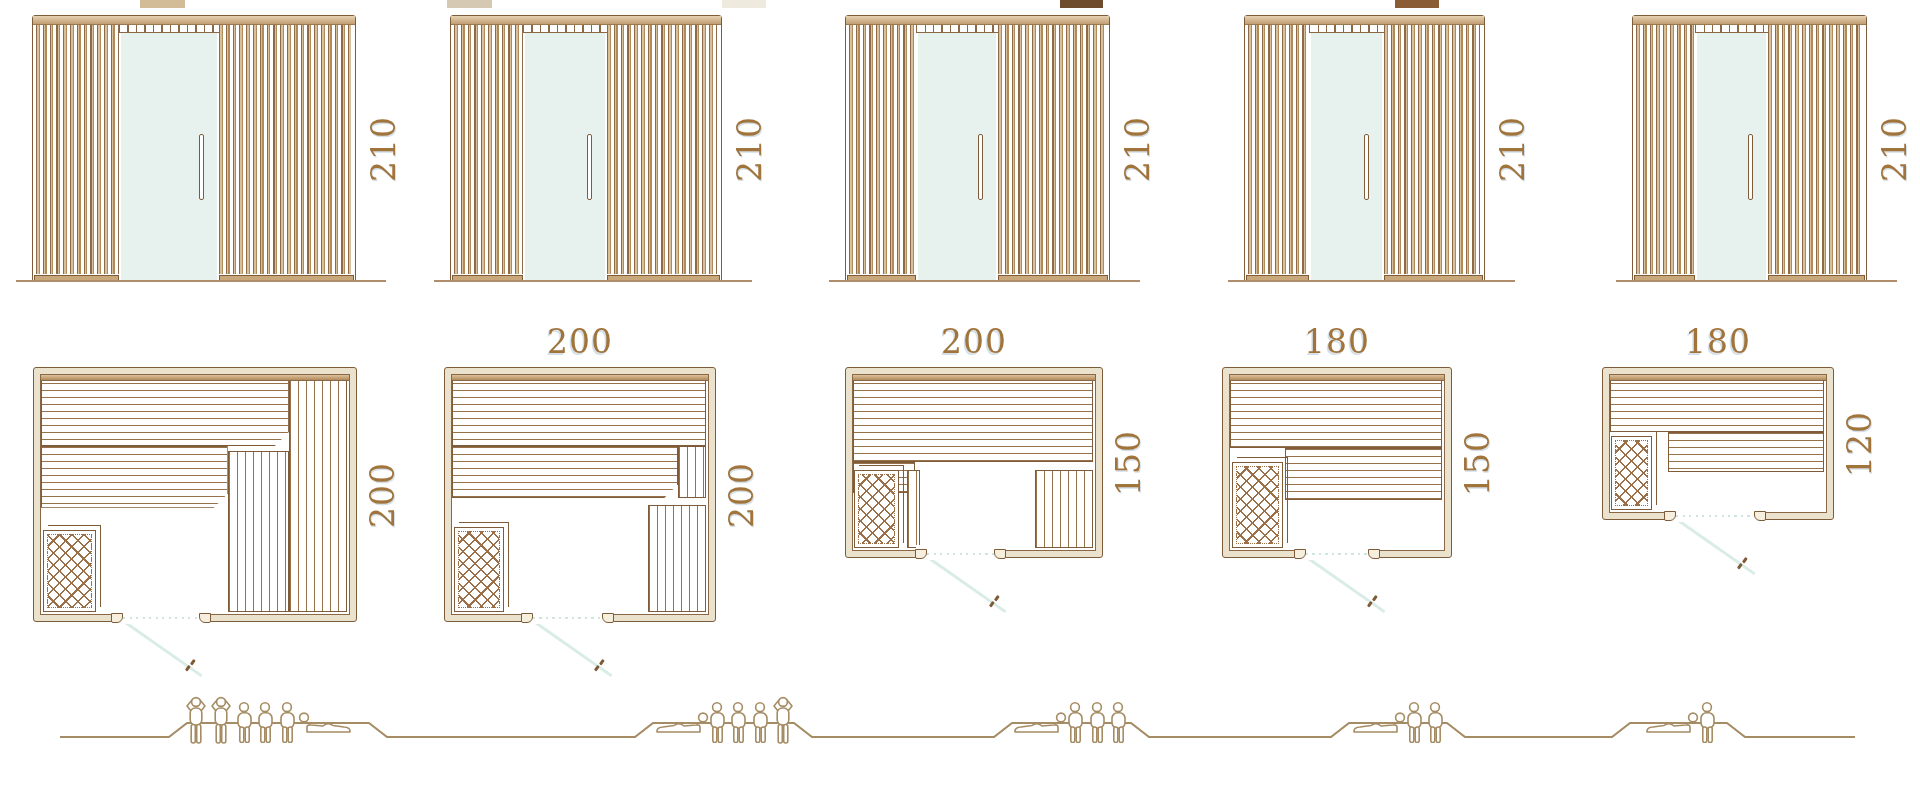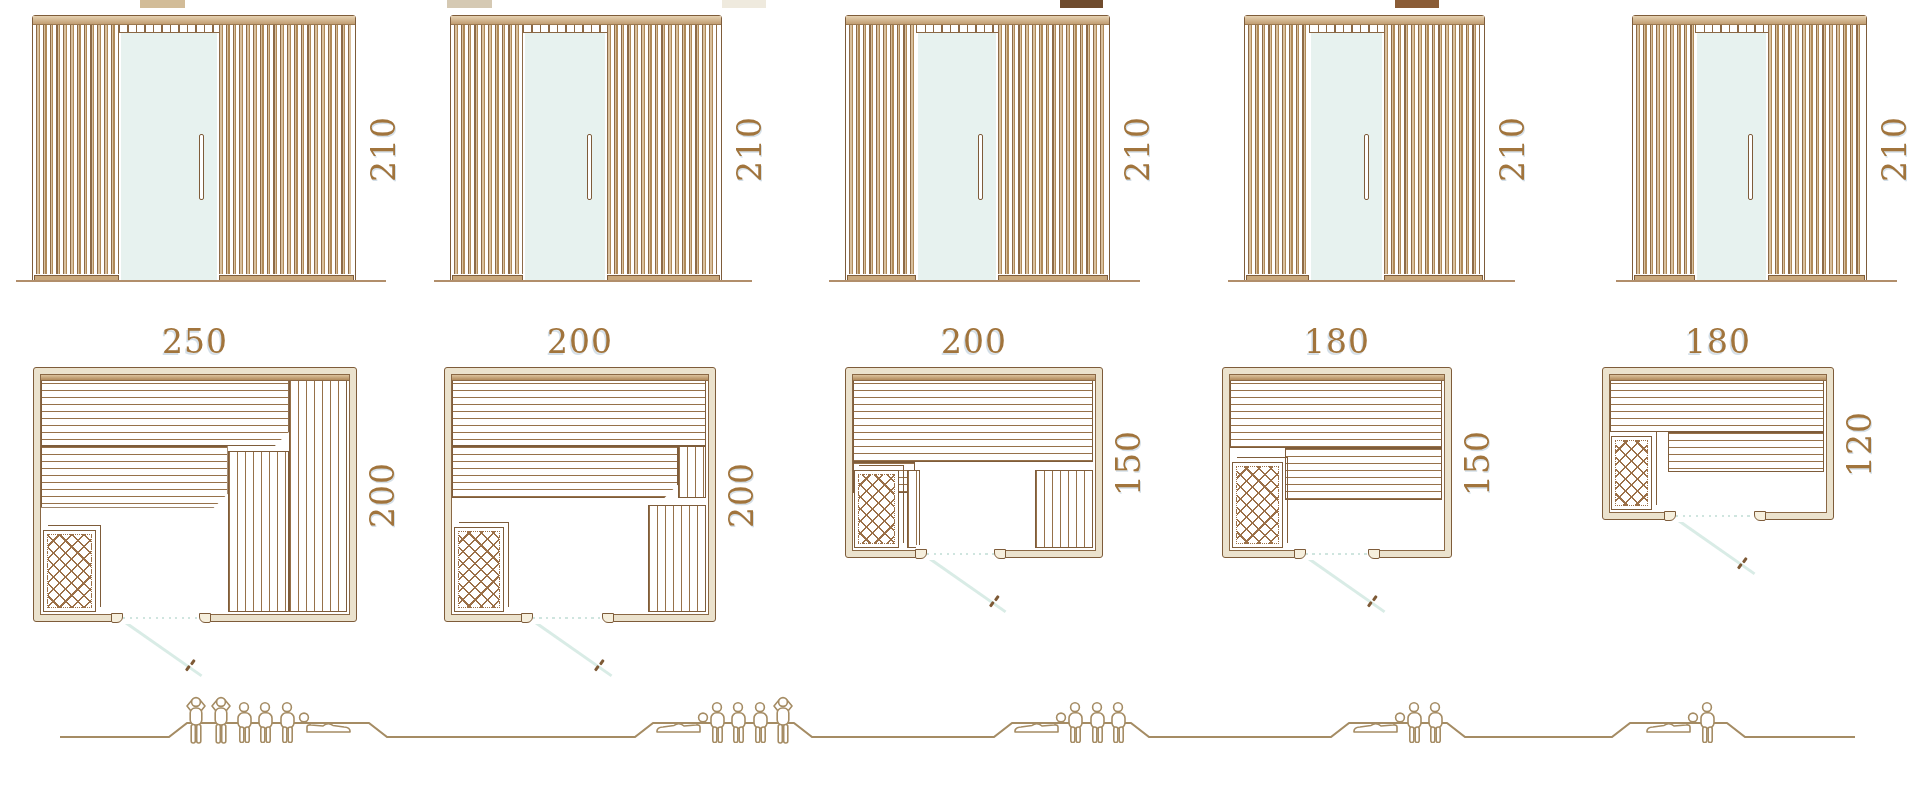--- a/index.html
+++ b/index.html
@@ -101,21 +101,20 @@
       </div>
       <div class="opening" style="left: 78.4px; top: 241px; width: 97.9px; height: 15px;">
         <div class="cap" style="left: -1px; border-radius: 0px 0px 6px 2px;"></div>
         <div class="cap" style="right: -1px; border-radius: 0px 0px 2px 6px;"></div>
         <div class="dotline" style="left: 11px; right: 11px;"></div>
       </div>
       <div class="swing" style="left: 89.4px; top: 251px; width: 97px; height: 2.6px;"></div>
       <div class="dash" style="left: 150.9px; top: 298.5px;"></div>
       <div class="dash" style="left: 155.9px; top: 292.5px;"></div>
     </div>
-    <div class="dim dim-top" style="left: 33px; top: 322px; width: 324px;">250</div>
     <div class="dim dim-side" style="left: 361px; top: 438.5px; height: 112px;">200</div>
     <div class="swatch" style="left: 447px; width: 45px; background: rgb(213, 201, 179);"></div>
     <div class="elev" style="left: 450px; top: 15px; width: 272px; height: 267px;">
       <div class="band" style="left: 0px; top: 0px; width: 100%; height: 9px;"></div>
       <div class="panel" style="left: 3px; top: 9px; width: 69px; height: 249px;"></div>
       <div class="panel" style="left: 156px; top: 9px; width: 110px; height: 249px;"></div>
       <div class="plinth" style="left: 1px; bottom: 0px; width: 71px; height: 6px;"></div>
       <div class="plinth" style="left: 156px; bottom: 0px; width: 113px; height: 6px;"></div>
       <div class="ticks" style="left: 72px; top: 9px; width: 84px; height: 8px;"></div>
       <div class="glass" style="left: 72px; top: 17px; width: 84px; height: 247px;"></div>

